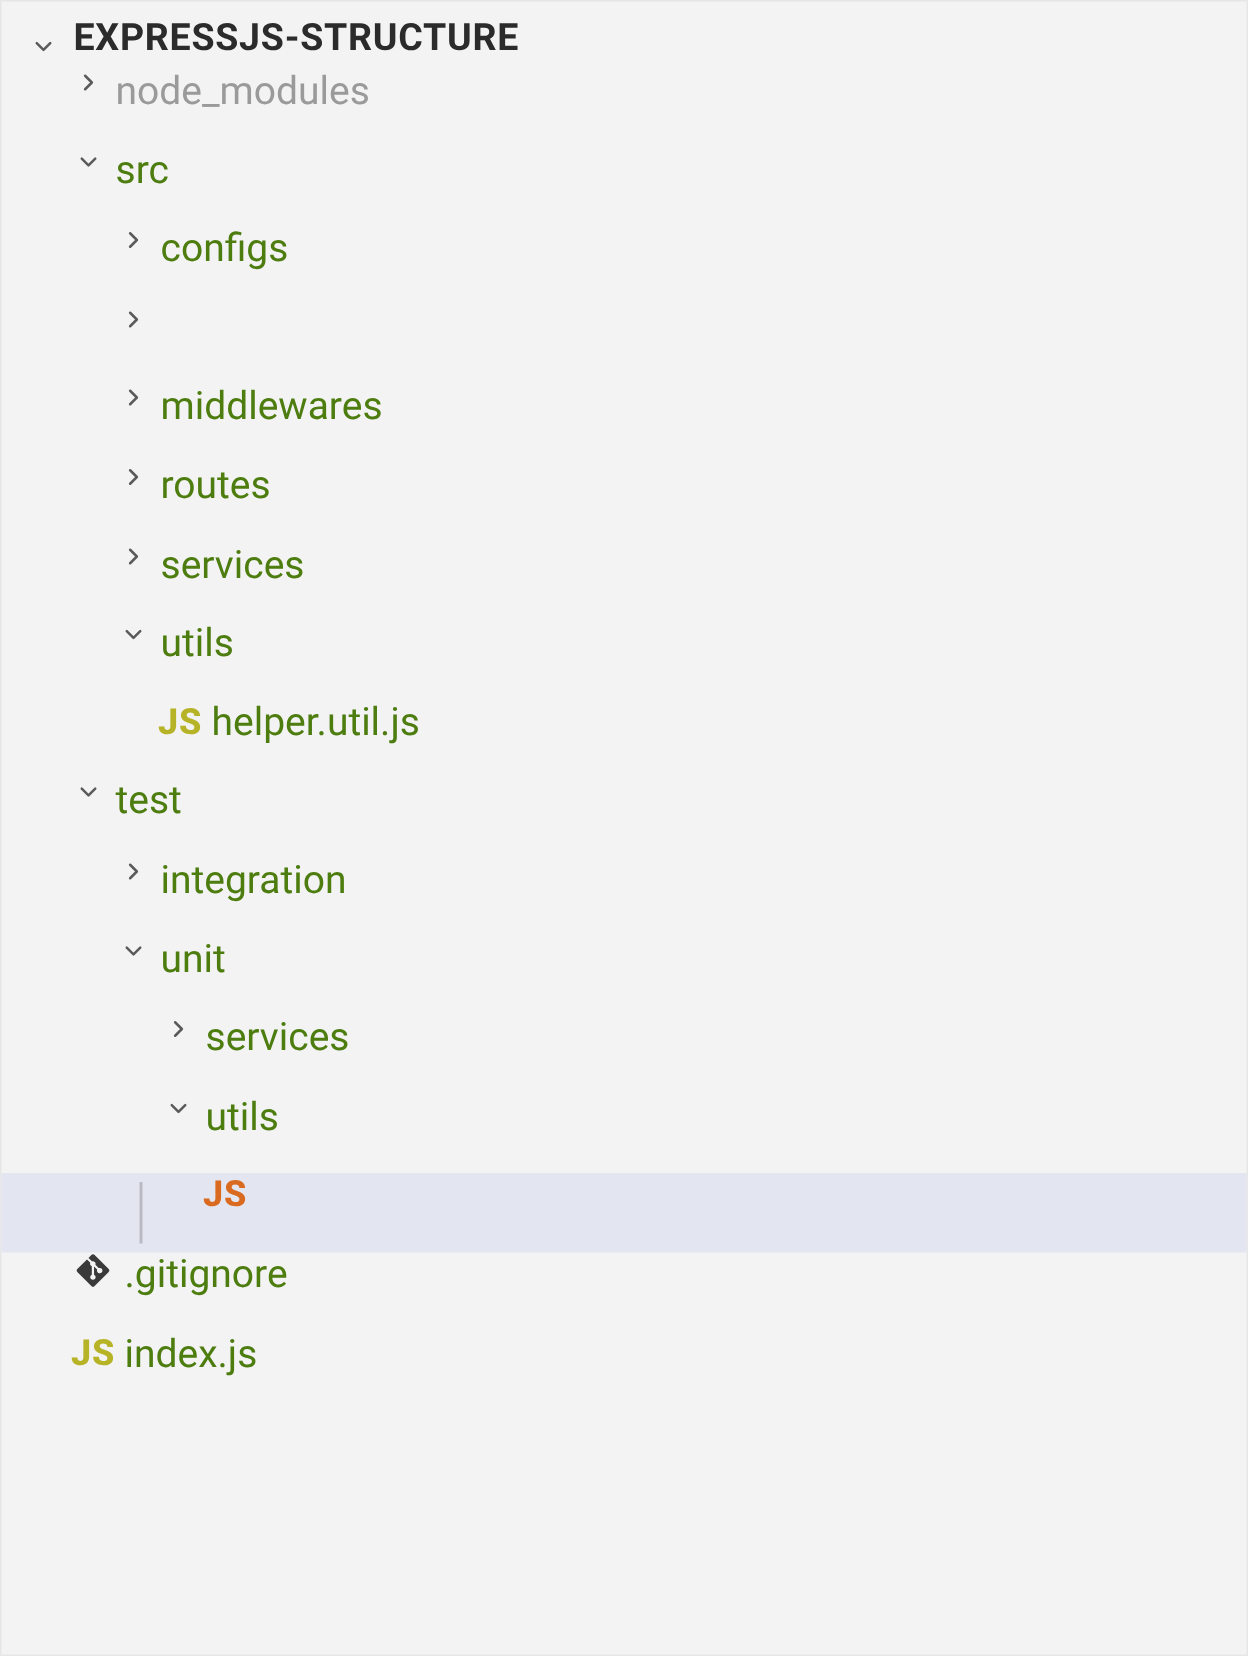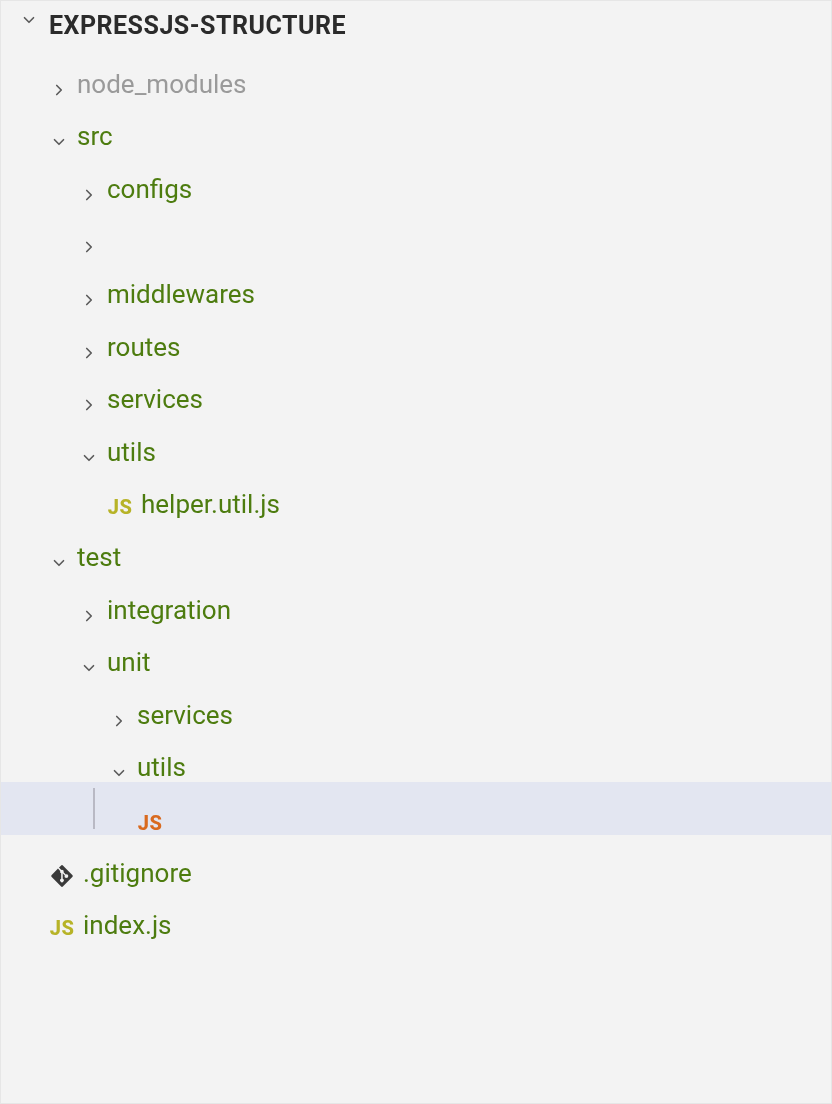--- a/index.html
+++ b/index.html
@@ -14,35 +14,35 @@
     overflow: hidden;
   }
   .panel {
     width: 100%;
     height: 100%;
     box-sizing: border-box;
     border: 1px solid #e6e6e6;
   }
   .root-header {
     display: flex;
-    align-items: flex-start;
+    align-items: flex-end;
     padding: 10px 14px 6px 14px;
     font-weight: 700;
     letter-spacing: 0.5px;
     font-size: 25px;
     color: #2b2b2b;
   }
   .tree {
     list-style: none;
     margin: 0;
     padding: 0;
   }
   .tree .row {
     display: flex;
-    align-items: flex-end;
+    align-items: flex-start;
     height: 52.6px;
     position: relative;
     padding-left: 14px;
     cursor: default;
   }
   .tree .row.selected {
     background: #e3e6f1;
   }
   .tree .row.selected::before {
     content: "";
@@ -77,21 +77,21 @@
   }
   .icon {
     width: 34px;
     flex: 0 0 34px;
     display: flex;
     align-items: center;
     justify-content: center;
   }
   .icon-js {
     font-weight: 800;
-    font-size: 20px;
+    font-size: 24px;
     letter-spacing: 0.5px;
     color: #b7b327;
   }
   .icon-js.orange { color: #d96a1f; }
   .icon-git svg {
     width: 24px;
     height: 24px;
     fill: #3a3a3a;
   }
   .label {

